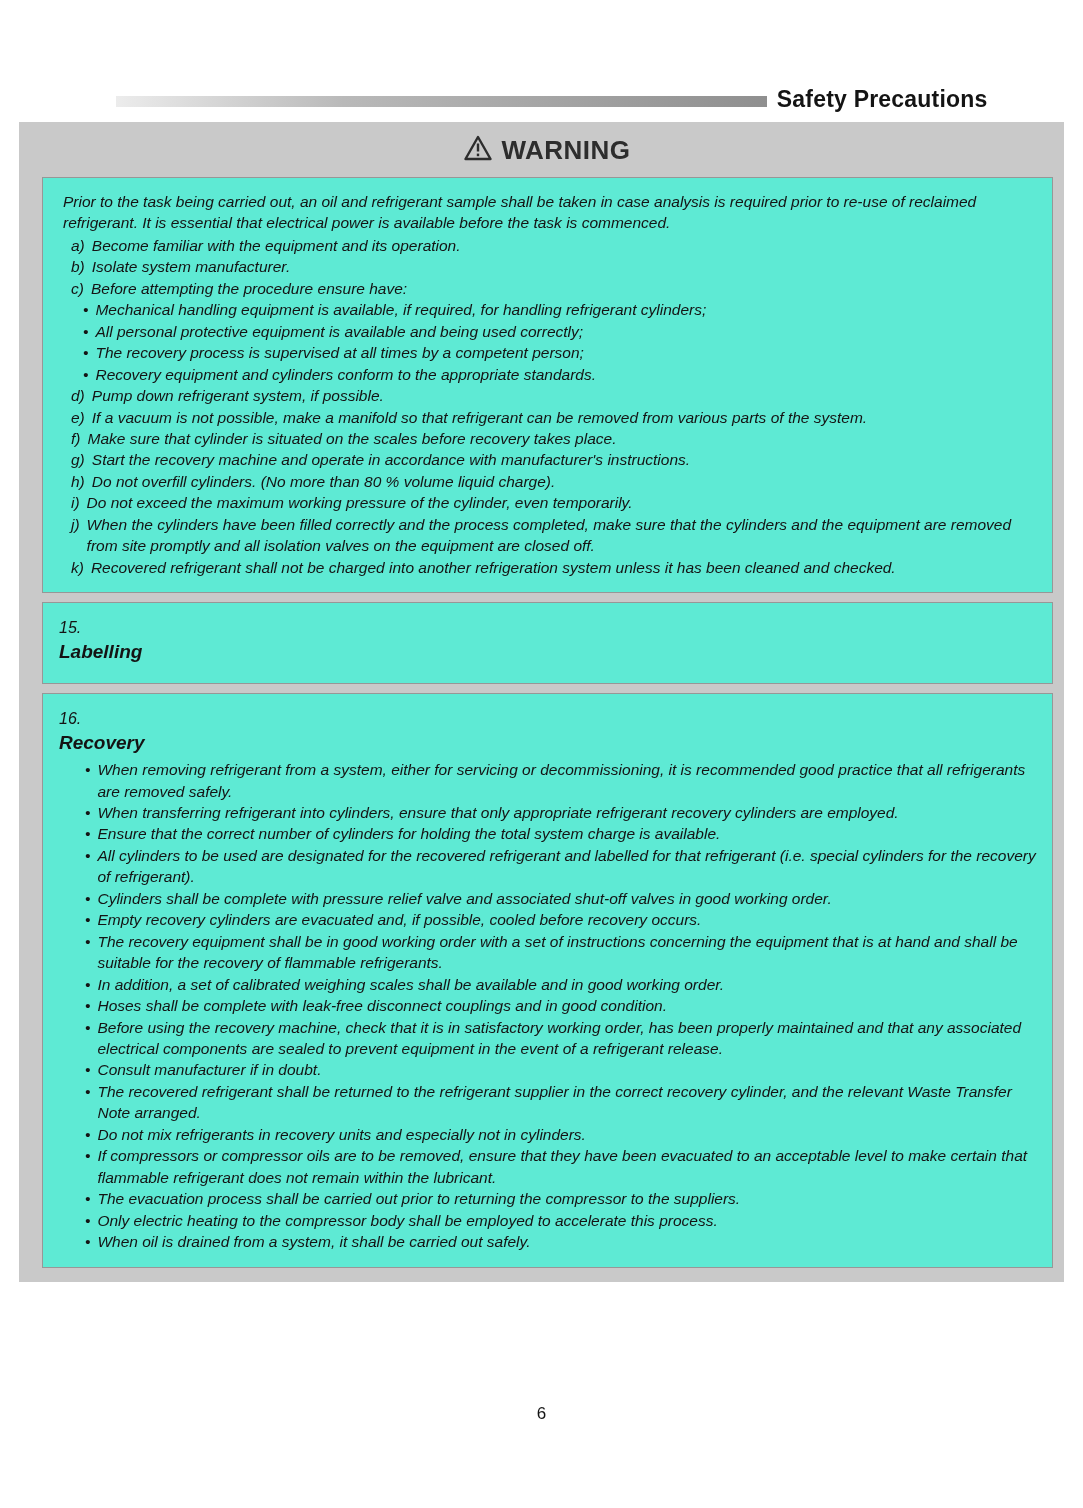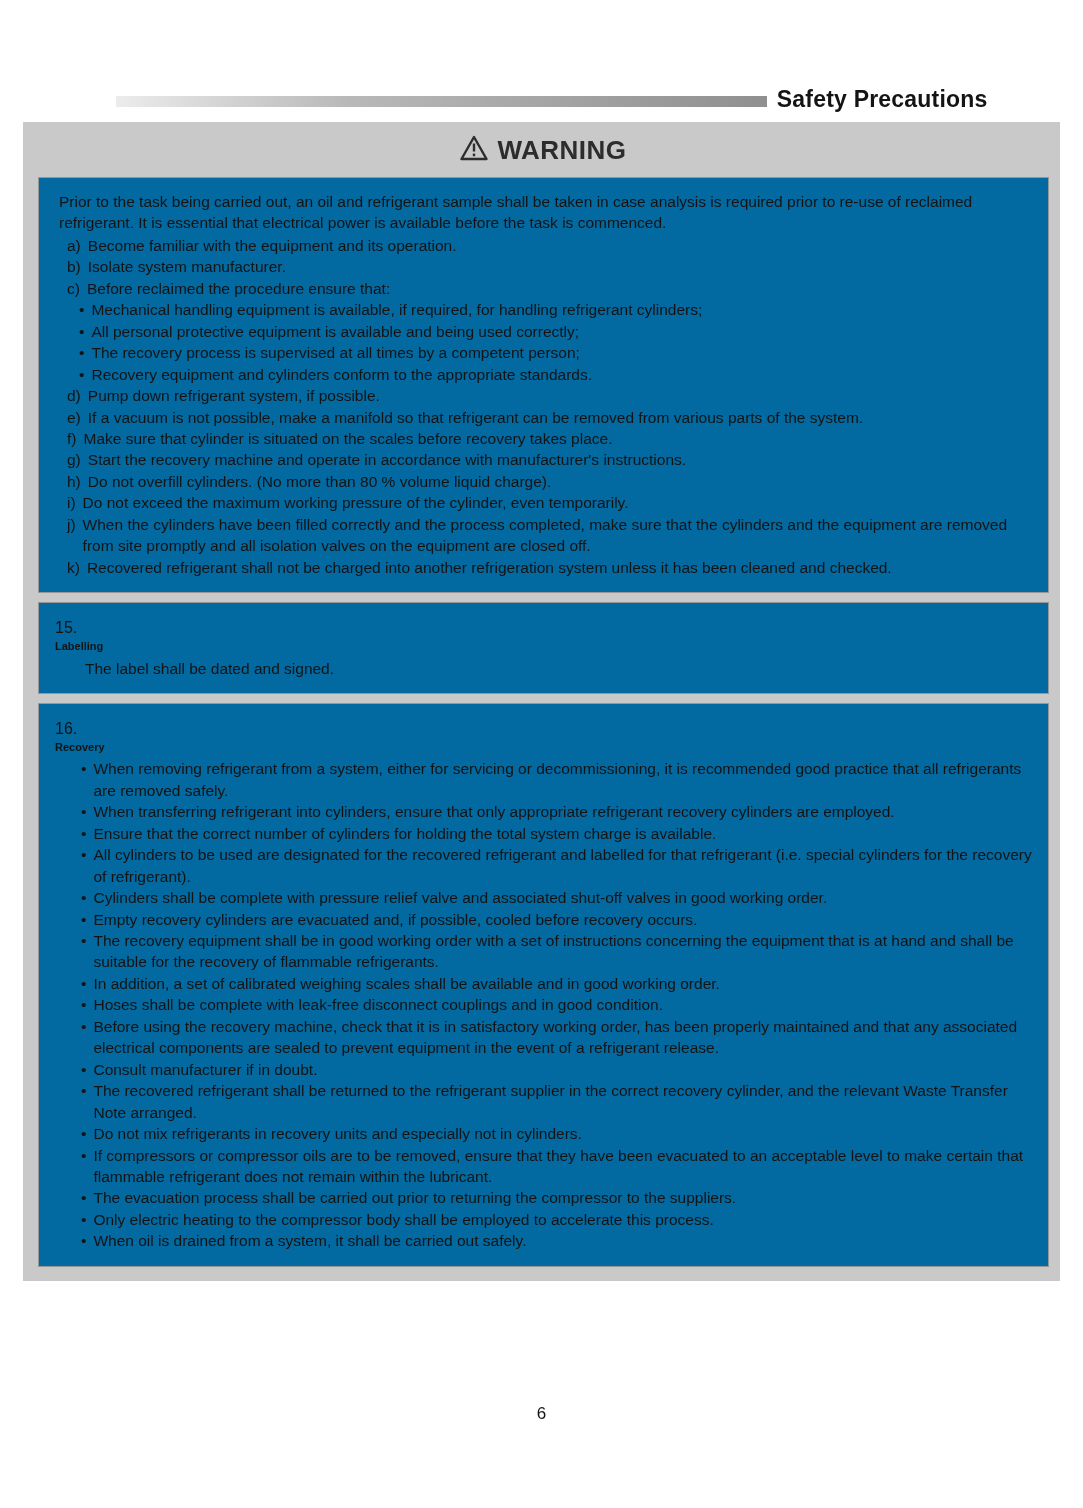--- a/index.html
+++ b/index.html
@@ -9,39 +9,39 @@
     display:flex; flex-direction:column; overflow:hidden; background:#fff;
   }
   
   .header-row {width:892px; margin:86px auto 0; display:flex; align-items:center;}
   .header-bar {
     flex:1; height:11px; margin:4px 10px 0 20px;
     background:linear-gradient(to right,#ececec 0%, #b9b9b9 35%, #8f8f8f 100%);
   }
   .header-title {font-size:23px; font-weight:700; white-space:nowrap; letter-spacing:0.2px;}
   
-  .gray {width:1033px; margin:9px auto 0; background:#c9c9c9; padding:0 0 12px 4px;}
+  .gray {width:1033px; margin:9px auto 0; background:#c9c9c9; padding:0 0 12px 12px;}
   .warn-header {display:flex; justify-content:center; align-items:center; gap:9px; padding:13px 0 11px; color:#2d2d2d;}
   .warn-title {font-size:26px; font-weight:700; letter-spacing:0.5px;}
   .warn-icon {display:block; margin-top:-2px;}
   .panel {
-    background:#0369a1; border:1px solid #979797; margin:0 11px 9px 11px;
-    padding:13px 16px 14px 16px; font-size:15.5px; line-height:1.385;
+    background:#5eead4; border:1px solid #979797; margin:0 11px 9px 11px;
+    padding:13px 16px 14px 16px; font-size:15.5px; line-height:1.385;font-style:italic;
   }
   .panel.last {margin-bottom:2px;}
   
   .intro {margin:0 2px 1px 4px;}
   .li {display:flex; margin-left:12px;}
   .li .marker {flex:0 0 auto; padding-right:7px; white-space:pre;}
   .li .text {flex:1;}
   .li.lvl2 {margin-left:24px;}
   
   .sec-head {display:flex; align-items:baseline; margin:1px 0 3px 0;flex-direction:column;}
   .sec-num {padding-right:7px; font-size:16px;}
-  .sec-title {font-weight:700; font-size:11px;}
+  .sec-title {font-weight:700; font-size:19px;}
   .sec-lines {margin-left:30px;}
   .sec-line {margin:0;}
   .blist {margin-left:14px; margin-top:2px;}
   
   .footer {margin-top:auto; text-align:center; font-size:17px; padding-bottom:84px;}
 </style>
 </head>
 <body>
 
 <div class="page">
@@ -73,21 +73,21 @@
             <span class="text">Become familiar with the equipment and its operation.</span>
           </div>
 
           <div class="li lvl1">
             <span class="marker">b)</span>
             <span class="text">Isolate system manufacturer.</span>
           </div>
 
           <div class="li lvl1">
             <span class="marker">c)</span>
-            <span class="text">Before reclaimed the procedure ensure that:</span>
+            <span class="text">Before attempting the procedure ensure have:</span>
           </div>
 
           <div class="li lvl2">
             <span class="marker">•</span>
             <span class="text">Mechanical handling equipment is available, if required, for handling refrigerant cylinders;</span>
           </div>
 
           <div class="li lvl2">
             <span class="marker">•</span>
             <span class="text">All personal protective equipment is available and being used correctly;</span>
@@ -146,21 +146,20 @@
     </div>
 
     <div class="panel">
       <div class="sec-head">
         <span class="sec-num">15.</span>
         <span class="sec-title">Labelling</span>
       </div>
       <div class="sec-lines">
 
 
-          <p class="sec-line">The label shall be dated and signed.</p>
 
         </div>
     </div>
 
     <div class="panel last">
       <div class="sec-head">
         <span class="sec-num">16.</span>
         <span class="sec-title">Recovery</span>
       </div>
       <div class="blist">

